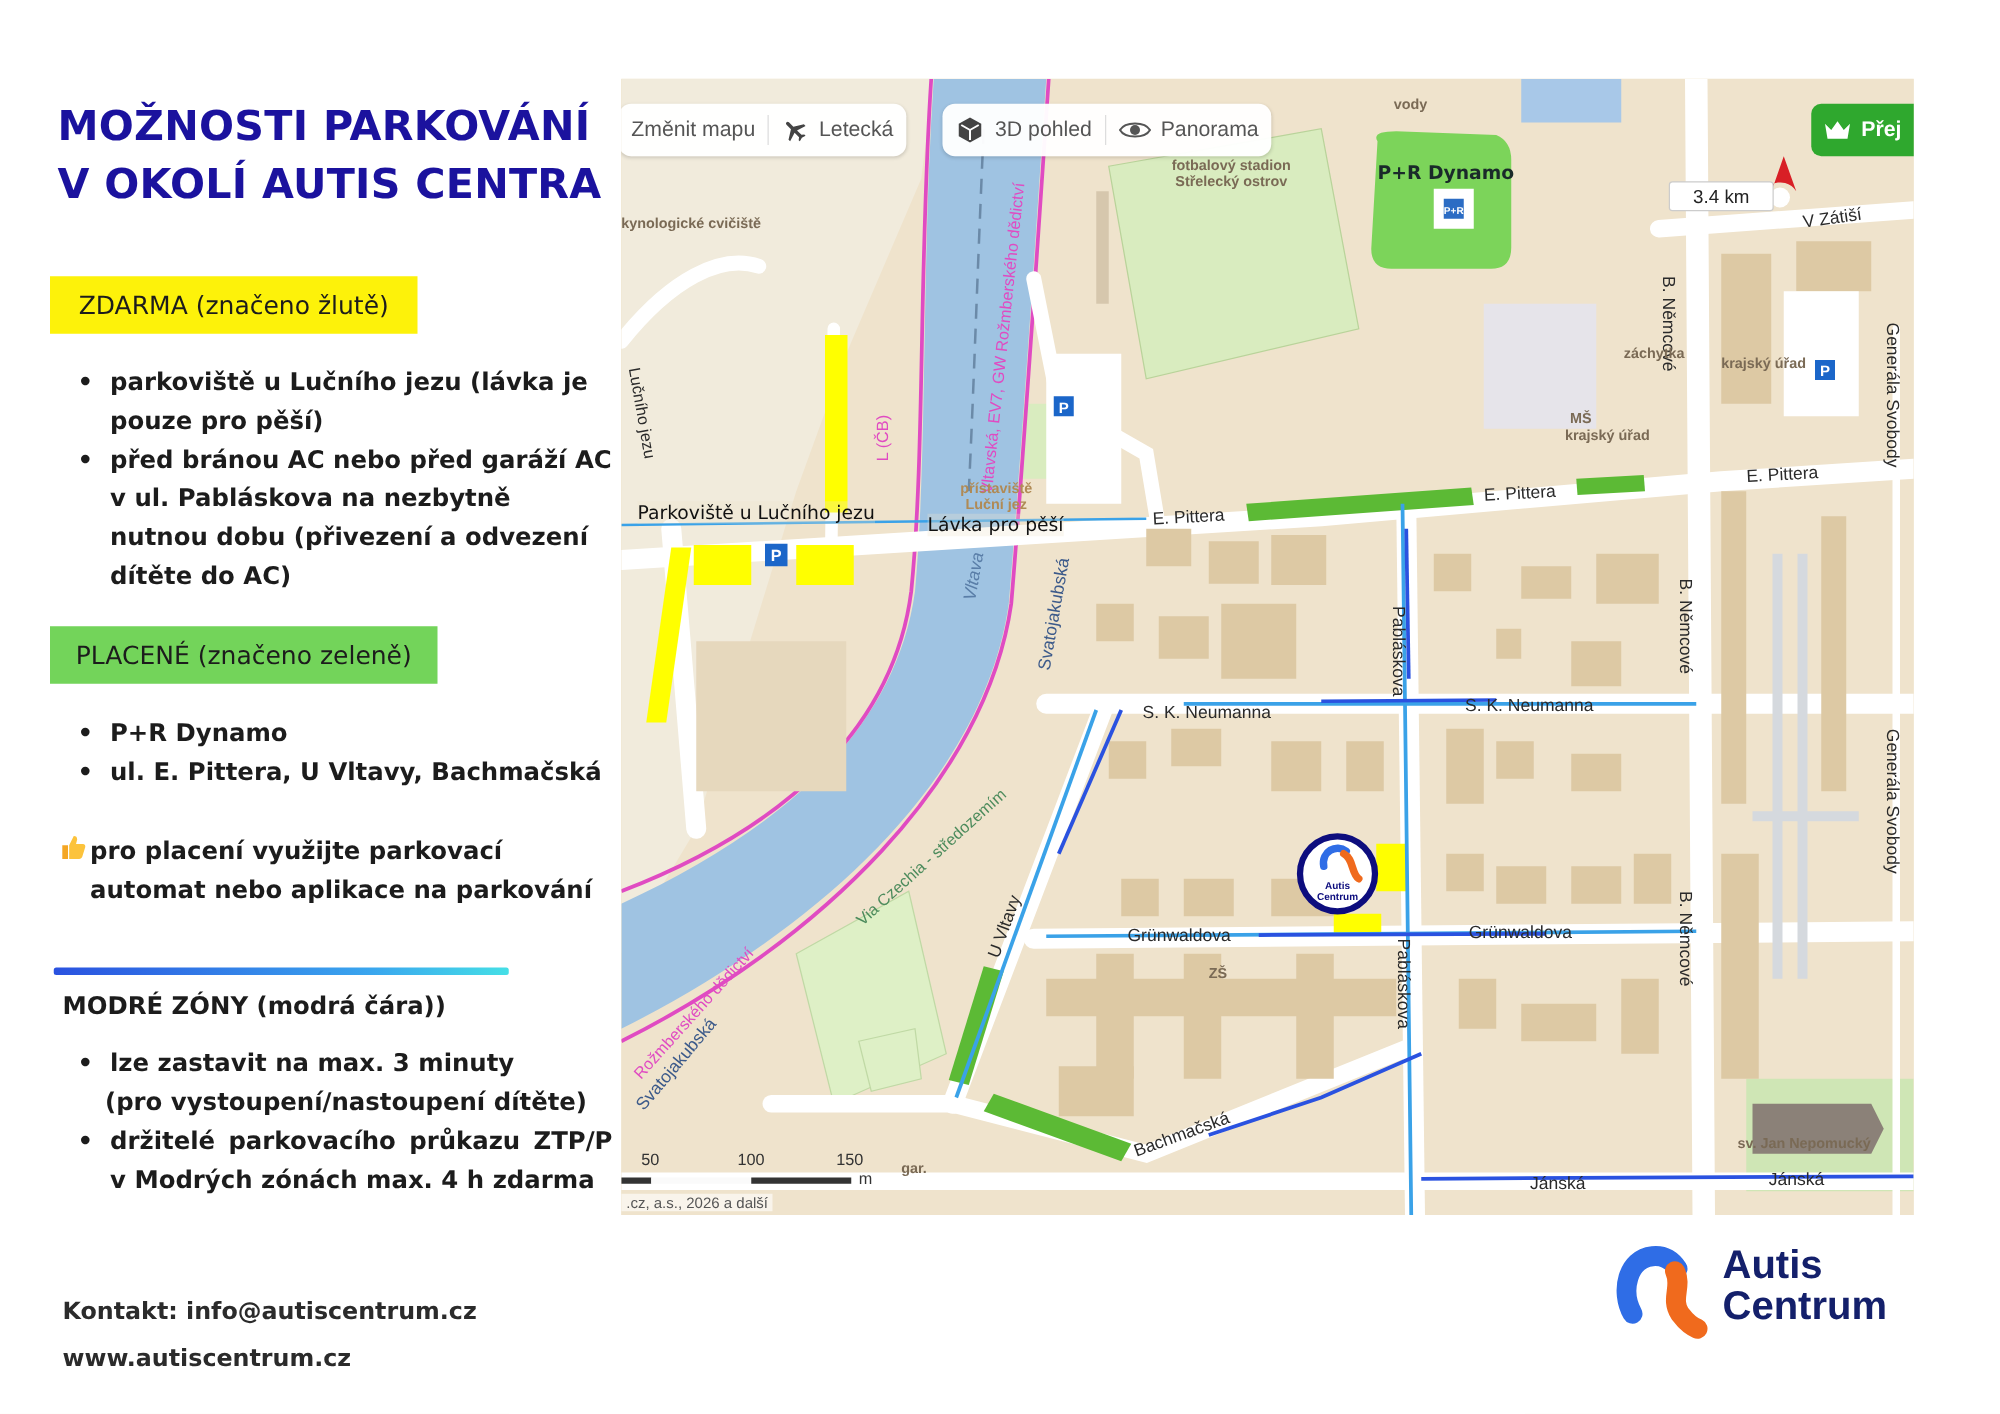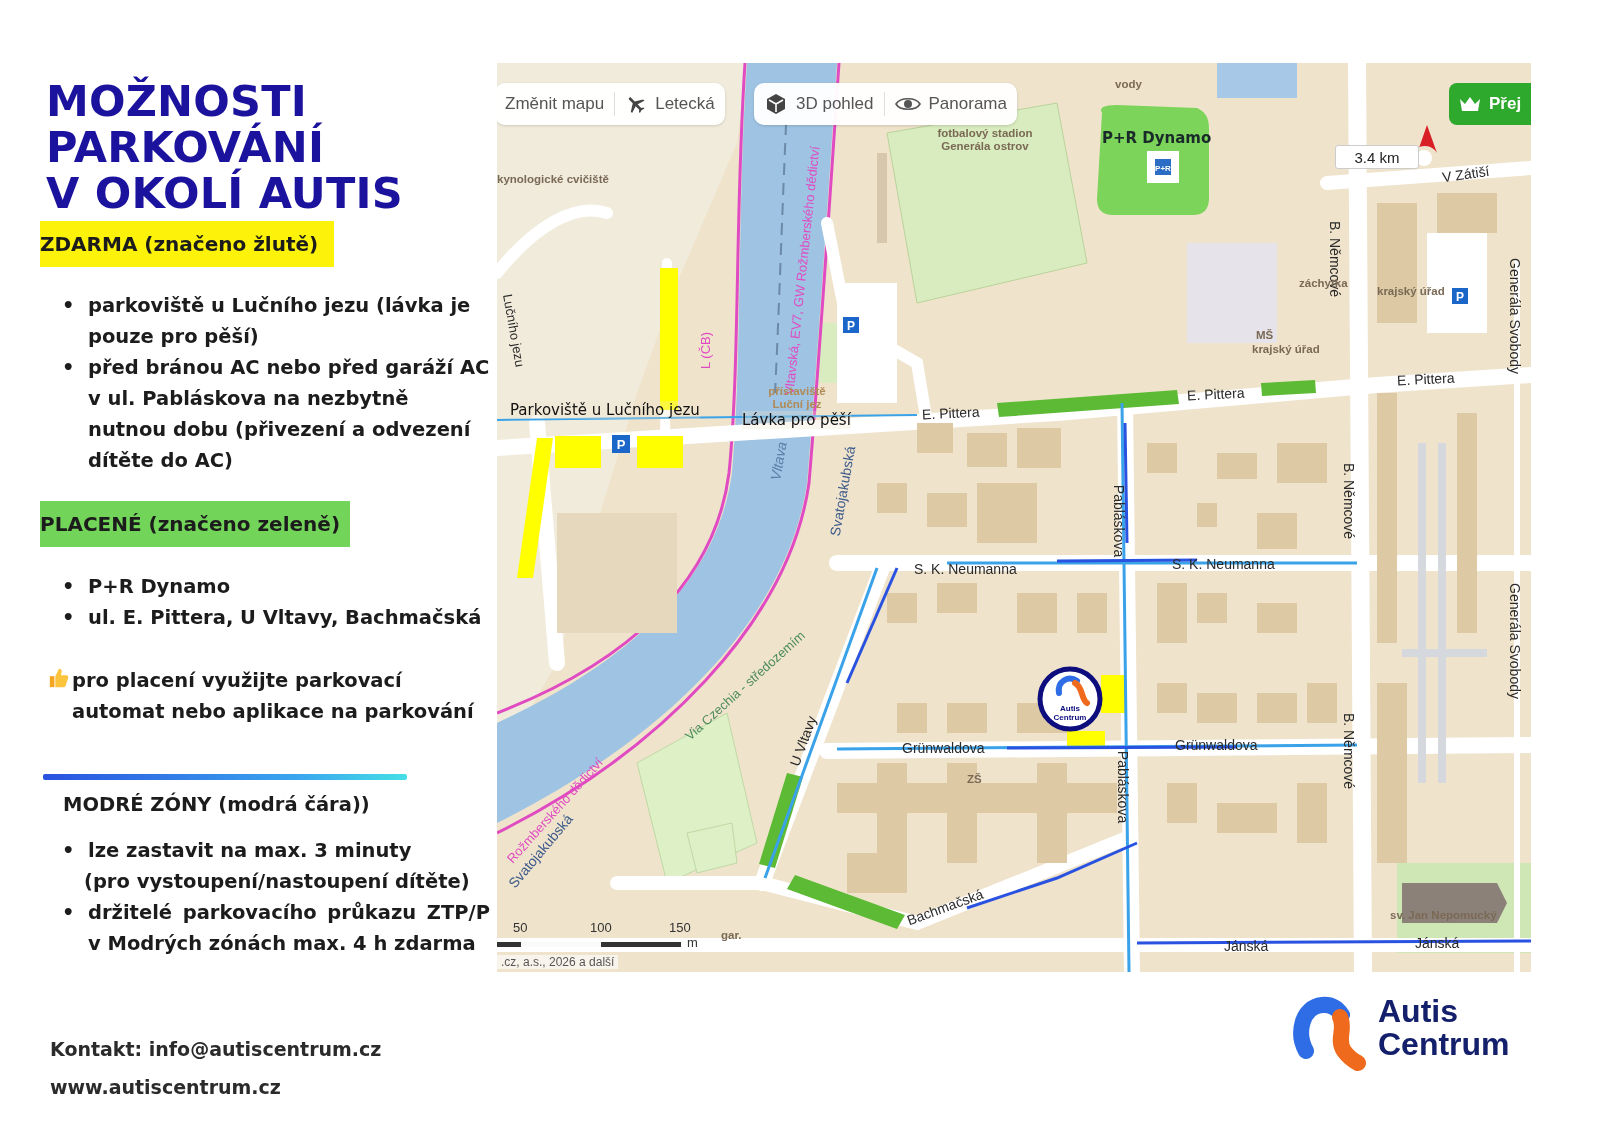--- a/index.html
+++ b/index.html
@@ -1,33 +1,33 @@
 <!DOCTYPE html>
 <html><head>
 <meta charset="utf-8">
 <style>
   * { box-sizing: border-box; margin: 0; padding: 0; }
   html, body { width: 1600px; height: 1131px; background: #ffffff; overflow: hidden; }
   body { position: relative; font-family: "DejaVu Sans", sans-serif; color: #1c1c1c; }
 
   
-  .title { position: absolute; left: 46px; top: 78px; width: 440px; color: #1b129e; font-weight: bold; font-size: 43px; line-height: 46px; letter-spacing: 0.2px; }
-  .tag { position: absolute; left: 40px; font-weight: bold; font-size: 20px; padding: 0 0; line-height: 46px; color: #1c1c1c; }
+  .title { position: absolute; left: 46px; top: 78px; width: 440px; color: #1b129e; font-weight: bold; font-size: 33px; line-height: 46px; letter-spacing: 0.2px; }
+  .tag { position: absolute; left: 40px; font-weight: normal; font-size: 20px; padding: 0 10px; line-height: 46px; color: #1c1c1c; text-align: center; }
   .tag-yellow { top: 221px; width: 294px; background: #fdf20a; }
   .tag-green  { top: 501px; width: 310px; background: #73d45a; }
   .list { position: absolute; left: 60px; width: 430px; list-style: none; font-weight: bold; font-size: 19.5px; line-height: 31px; }
   .list li { position: relative; padding-left: 28px; }
   .list li::before { content: "•"; position: absolute; left: 2px; top: 0; }
   .list-free { top: 290px; }
   .list-paid { top: 571px; }
   .note { position: absolute; left: 48px; top: 665px; width: 450px; font-weight: bold; font-size: 19.5px; line-height: 31px; }
   .note .thumb { display: inline-block; width: 22px; height: 22px; vertical-align: -2px; margin-right: 2px; }
   .note .line2 { display: block; padding-left: 24px; }
   .blue-rule { position: absolute; left: 43px; top: 774px; width: 364px; height: 6px; border-radius: 2px; background: linear-gradient(90deg, #2a52e0, #3aa6ee 70%, #45dfe6); }
-  .blue-head { position: absolute; left: 50px; top: 788px; font-weight: bold; font-size: 19.5px; line-height: 34px; margin-left: 13px; }
+  .blue-head { position: absolute; left: 50px; top: 788px; font-weight: bold; font-size: 19.5px; line-height: 34px; }
   .list-blue { top: 835px; }
   .list-blue li.justify { text-align: justify; text-align-last: left; }
   .list-blue .sub { display: block; margin-left: -4px; }
   .contact { position: absolute; left: 50px; top: 1030px; font-weight: bold; font-size: 19px; line-height: 38px; color: #2b2b2b; }
 
   
   .map { position: absolute; left: 497px; top: 63px; width: 1034px; height: 909px; overflow: hidden; background: #efe3cc; }
   .map svg { position: absolute; left: 0; top: 0; }
   .ml { position: absolute; white-space: nowrap; font-family: "Liberation Sans", sans-serif; }
   .street { font-size: 14px; color: #2a2a2a; }
@@ -301,21 +301,21 @@
   <div class="ml street" style="left:300px;top:420px;transform:rotate(-80deg);color:#3c5a8a;">Svatojakubská</div>
   <div class="ml street" style="left:-2px;top:780px;transform:rotate(-50deg);color:#3c5a8a;">Svatojakubská</div>
   <div class="ml street" style="left:-20px;top:260px;transform:rotate(80deg);font-size:13px;">Lučního jezu</div>
   <div class="ml street" style="left:262px;top:390px;transform:rotate(-80deg);color:#5a7ea8;font-style:italic;">Vltava</div>
   <div class="ml street" style="left:180px;top:200px;transform:rotate(-84deg);color:#e04bc2;font-size:13px;">Vltavská, EV7, GW Rožmberského dědictví</div>
   <div class="ml street" style="left:190px;top:280px;transform:rotate(-90deg);color:#e04bc2;font-size:13px;">L (ČB)</div>
   <div class="ml street" style="left:-10px;top:740px;transform:rotate(-48deg);color:#e04bc2;font-size:13px;">Rožmberského dědictví</div>
   <div class="ml street" style="left:170px;top:615px;transform:rotate(-42deg);color:#4c8b5c;font-size:13px;">Via Czechia - středozemím</div>
 
   <div class="ml poi" style="left:0px;top:110px;">kynologické cvičiště</div>
-  <div class="ml poi" style="left:438px;top:64px;width:100px;white-space:normal;">fotbalový stadion Generála ostrov</div>
+  <div class="ml poi" style="left:438px;top:64px;width:100px;white-space:normal;">fotbalový stadion Střelecký ostrov</div>
   <div class="ml poi" style="left:270px;top:322px;width:60px;white-space:normal;color:#b08a55;">přístaviště Luční jez</div>
   <div class="ml poi" style="left:790px;top:214px;margin-left:12px;">záchytka</div>
   <div class="ml poi" style="left:880px;top:222px;">krajský úřad</div>
   <div class="ml poi" style="left:755px;top:280px;">krajský úřad</div>
   <div class="ml poi" style="left:712px;top:266px;padding-left:47px;">MŠ</div>
   <div class="ml poi" style="left:470px;top:710px;">ZŠ</div>
   <div class="ml poi" style="left:224px;top:866px;">gar.</div>
   <div class="ml poi" style="left:893px;top:846px;">sv. Jan Nepomucký</div>
   <div class="ml poi" style="left:618px;top:15px;">vody</div>
 

